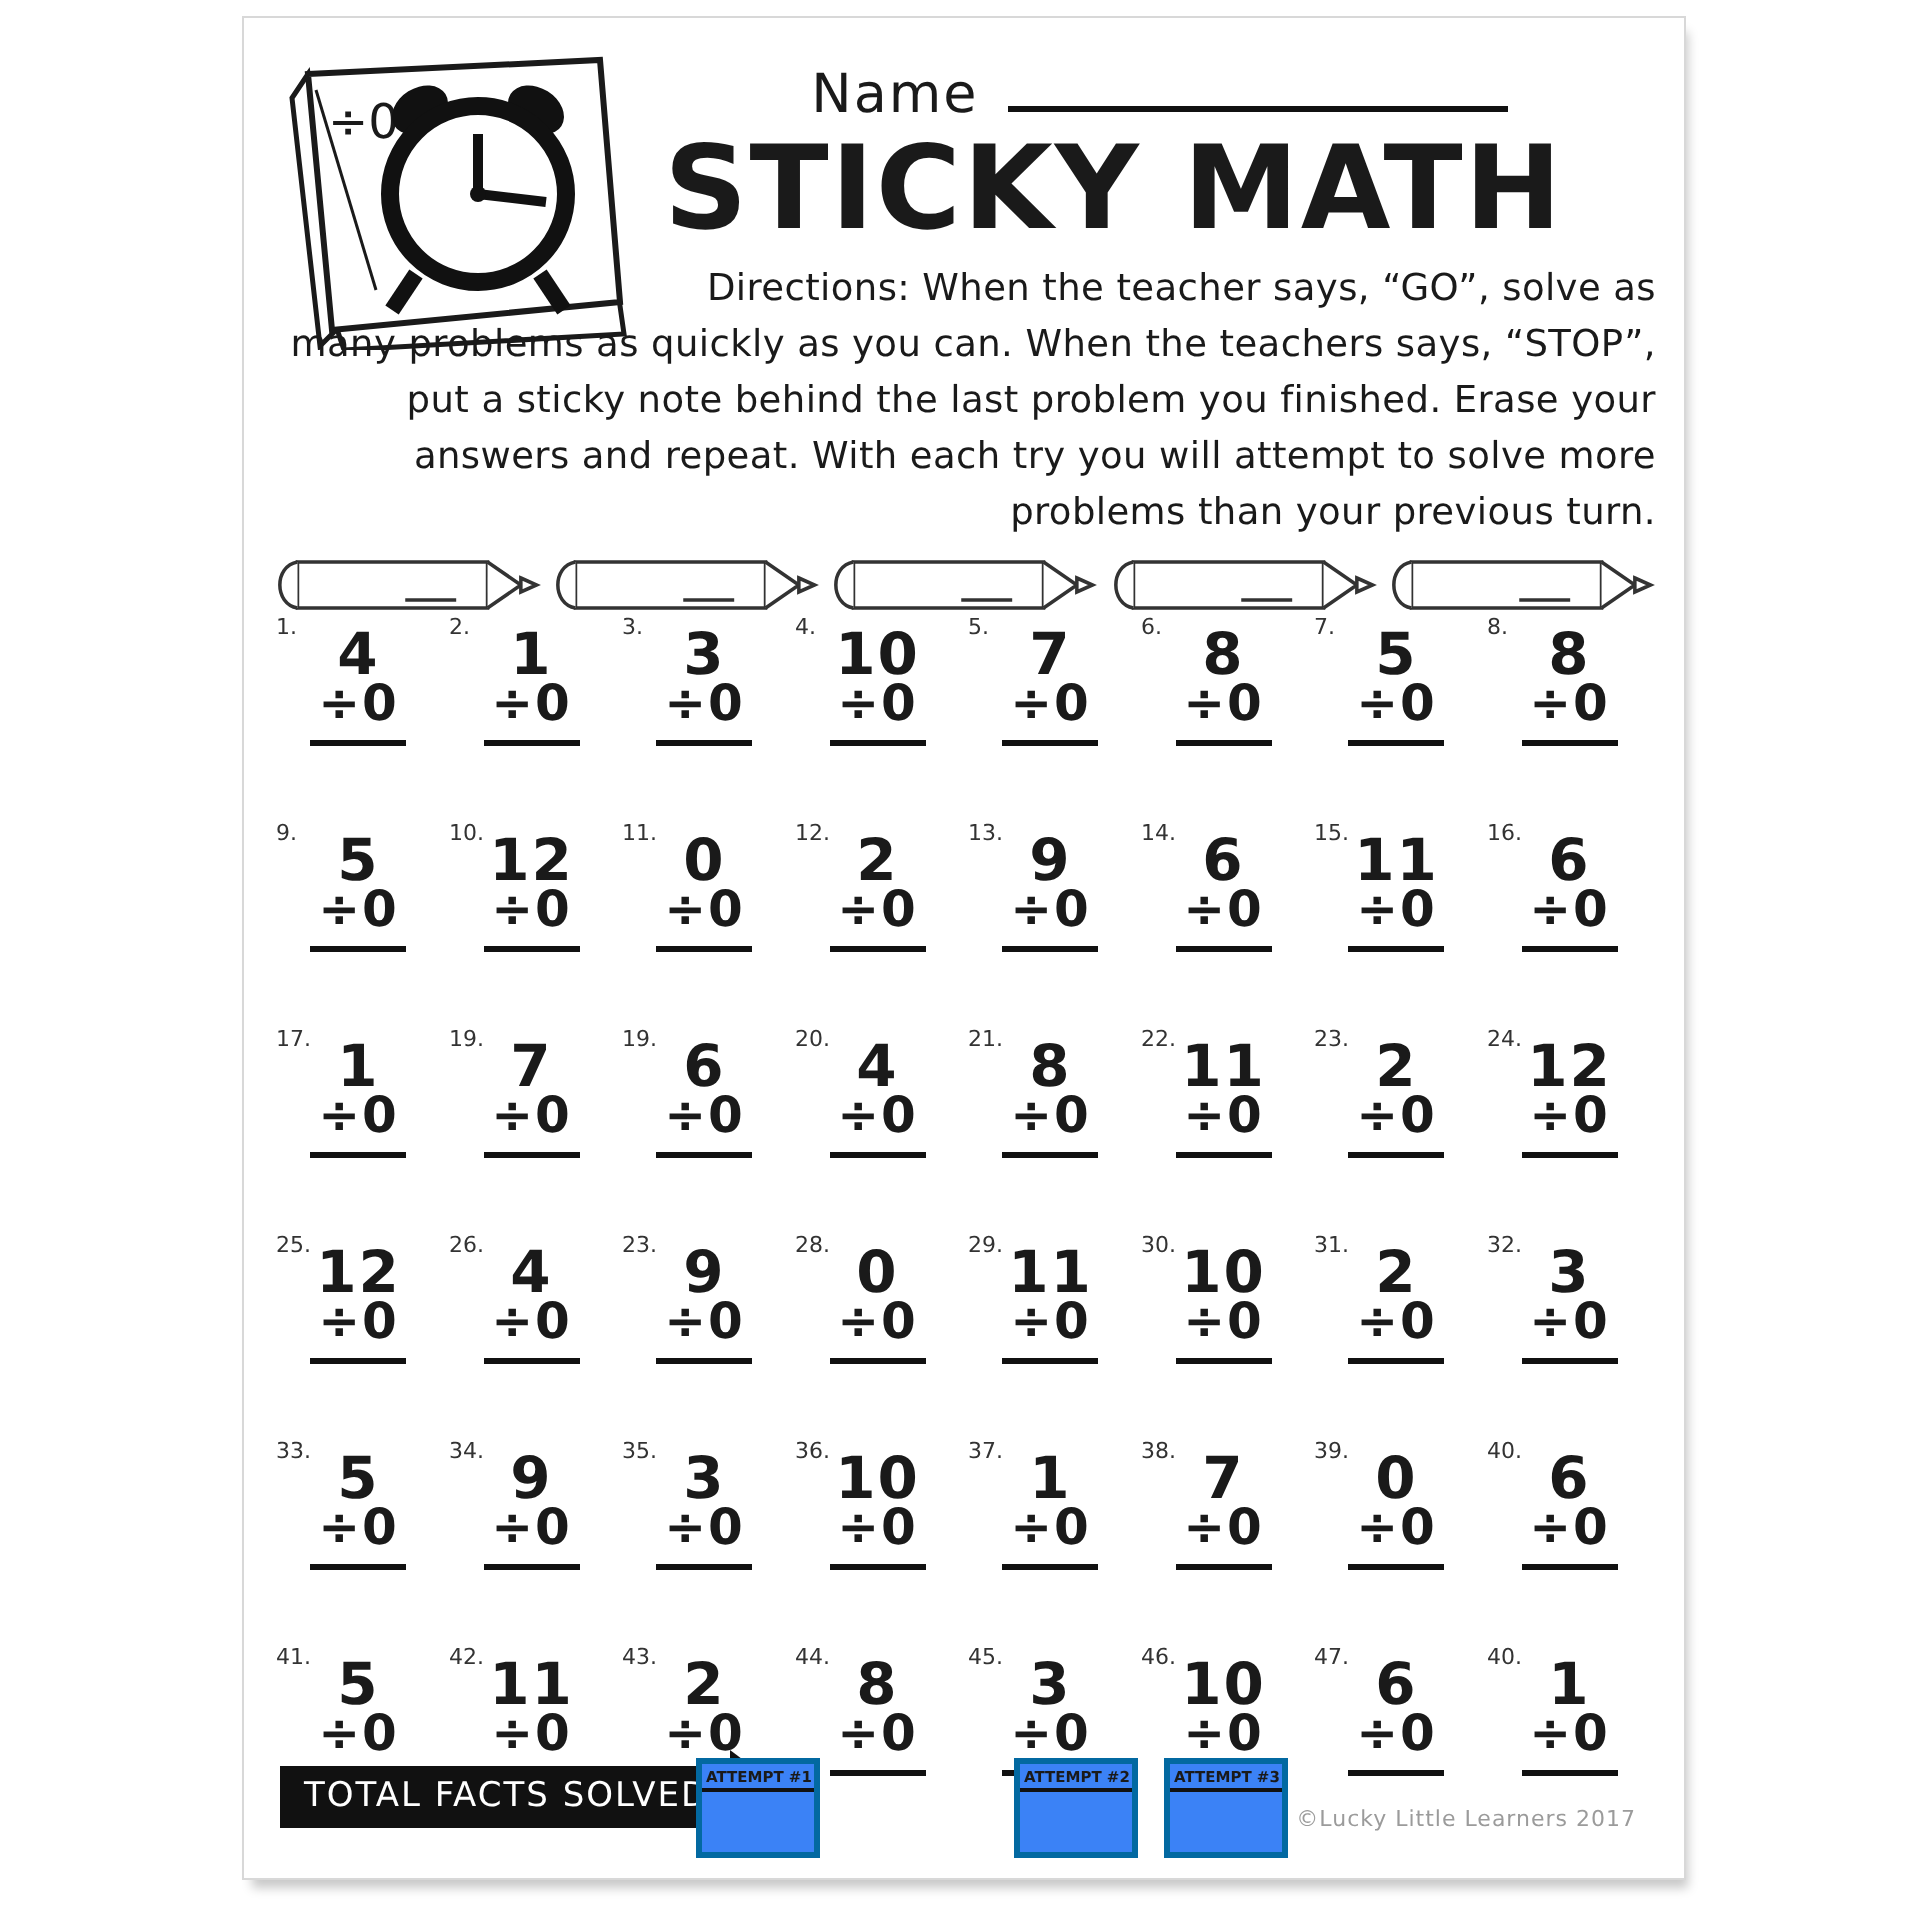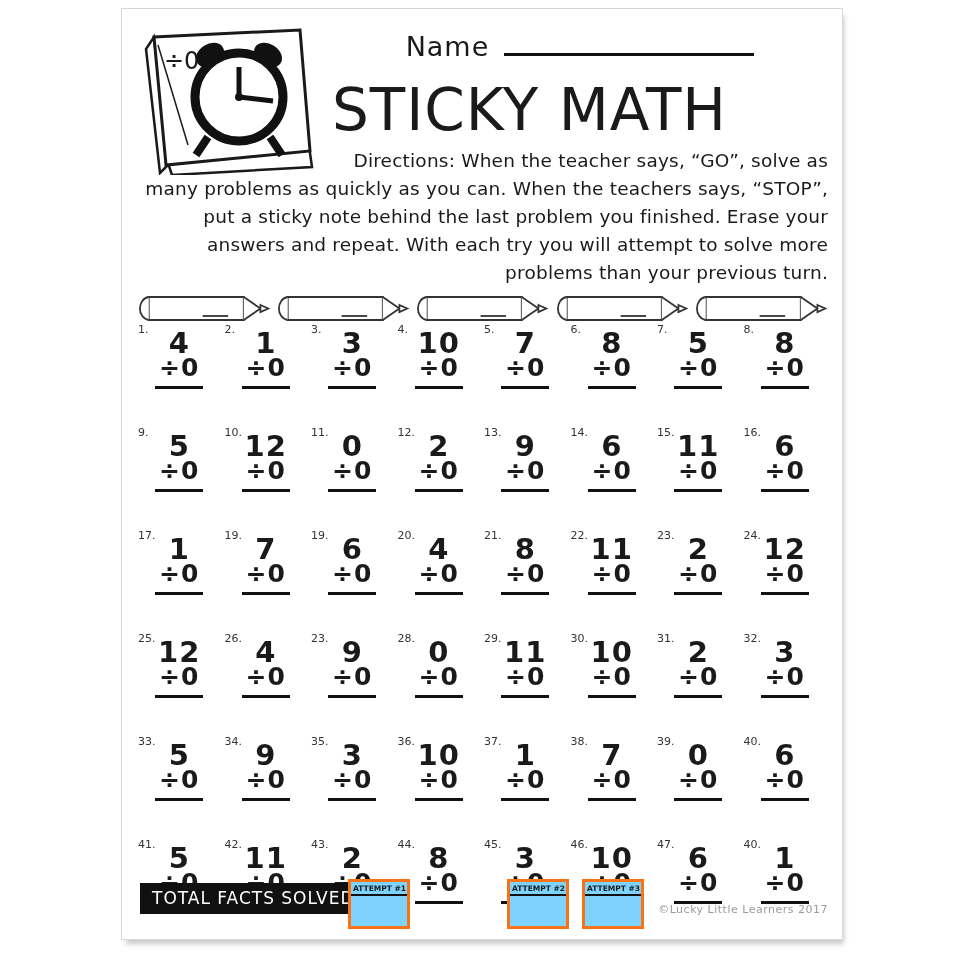--- a/index.html
+++ b/index.html
@@ -38,24 +38,24 @@
   }
   .name-line{
     display:inline-block;
     width:250px;
     border-bottom:3px solid #111;
     height:24px;
     margin-left:10px;
   }
   .title{
     font-size:58px;
-    font-weight:normal;
+    font-weight:bold;
     letter-spacing:1px;
     line-height:62px;
-    margin-top:16px;
+    margin-top:0;
     white-space:nowrap;
   }
   .directions{
     font-size:18.5px;
     line-height:28px;
     margin-top:6px;
     letter-spacing:0.2px;
     text-align:right;
   }
   
@@ -111,37 +111,37 @@
   .banner:after{
     content:"";position:absolute;left:100%;top:50%;
     transform:translateY(-50%);
     border-left:32px solid #111;
     border-top:24px solid transparent;
     border-bottom:24px solid transparent;
   }
   .abox{
     position:absolute;top:8px;
     width:56px;height:44px;
-    border:3px solid #f97316;
-    background:#7dd3fc;
+    border:3px solid #0369a1;
+    background:#3b82f6;
     box-sizing:content-box;
   }
   .abox-1{left:212px;}
   .abox-2{left:326px;margin-left:45px;}
   .abox-3{left:446px;}
   .alabel{
     font-size:7.5px;font-weight:bold;
     border-bottom:2px solid #111;
     padding:2px 1px 1px 2px;
     white-space:nowrap;
     letter-spacing:0;
   }
   .avalue{height:28px;}
   .copyright{
-    position:absolute;right:0;top:32px;
+    position:absolute;right:10px;top:32px;
     font-size:11px;color:#9b9b9b;
     letter-spacing:0.5px;
   }
 </style>
 </head>
 <body>
 
 <div class="page">
 
   <div class="clock-art">

